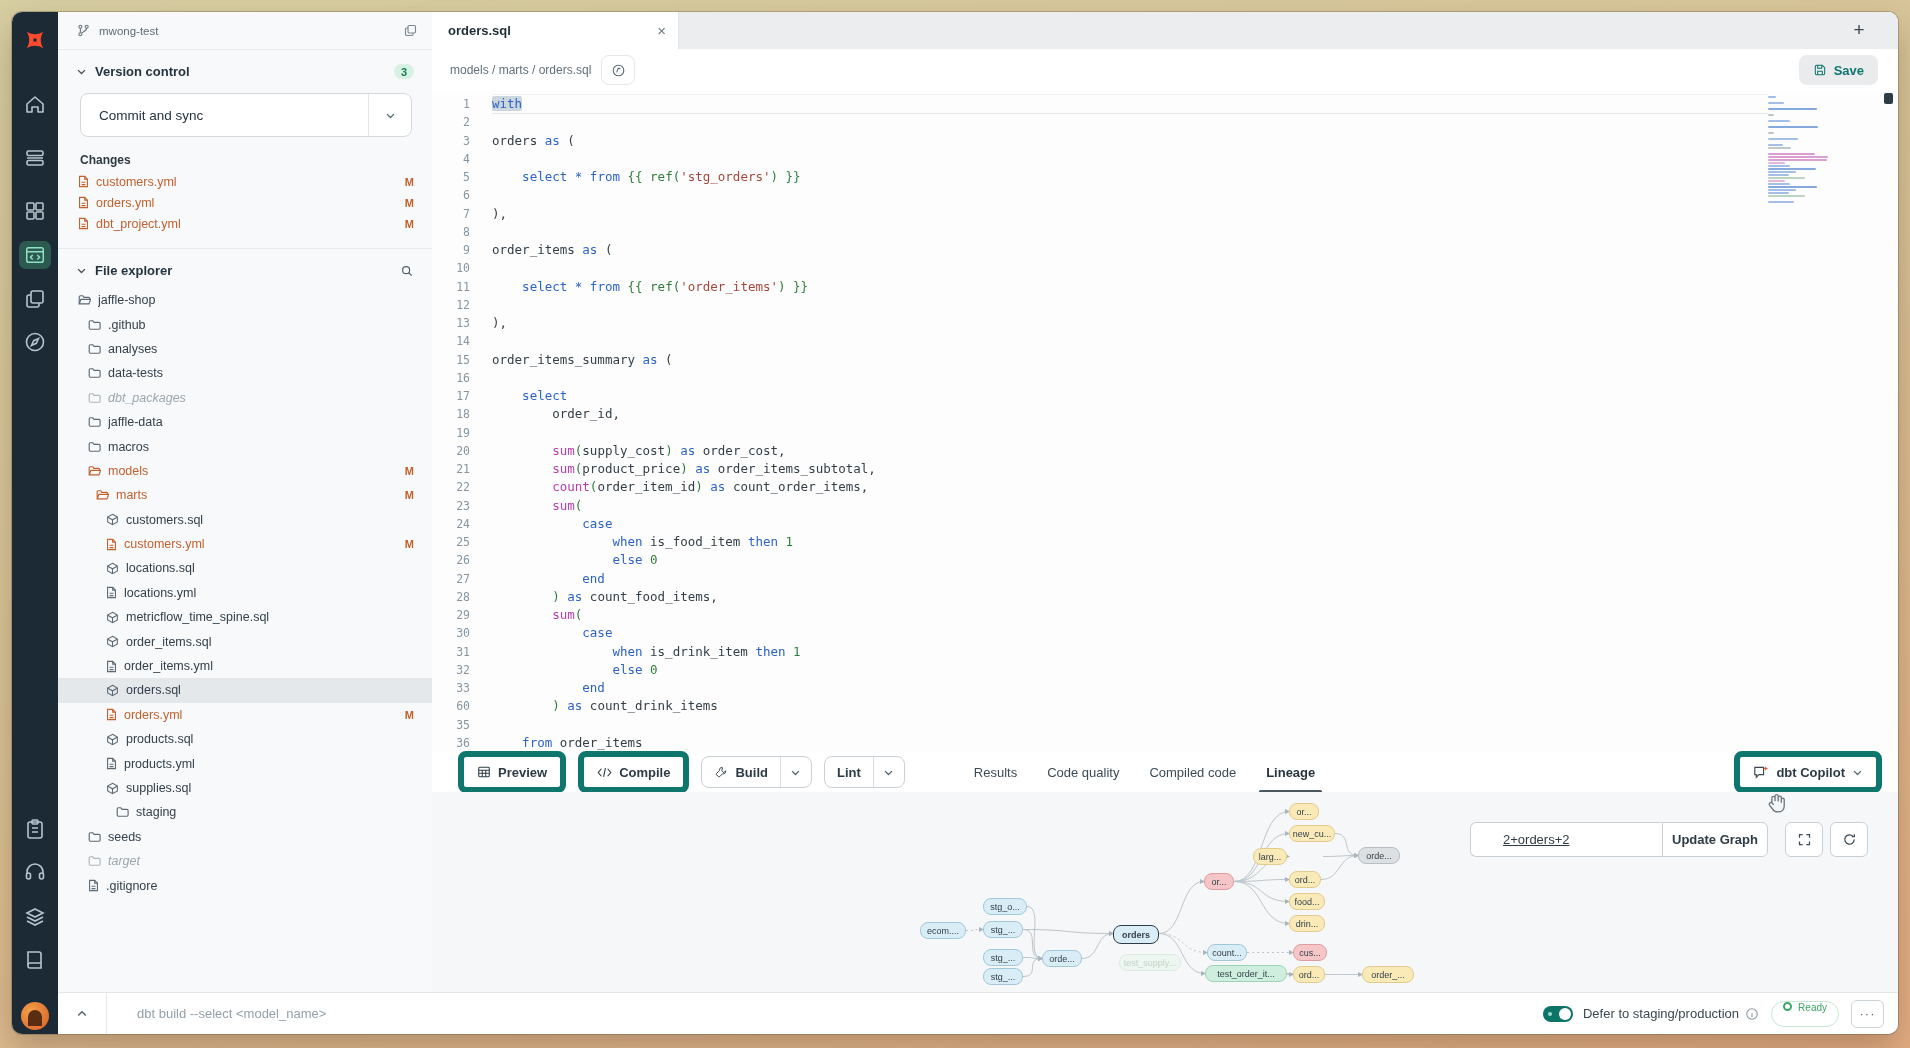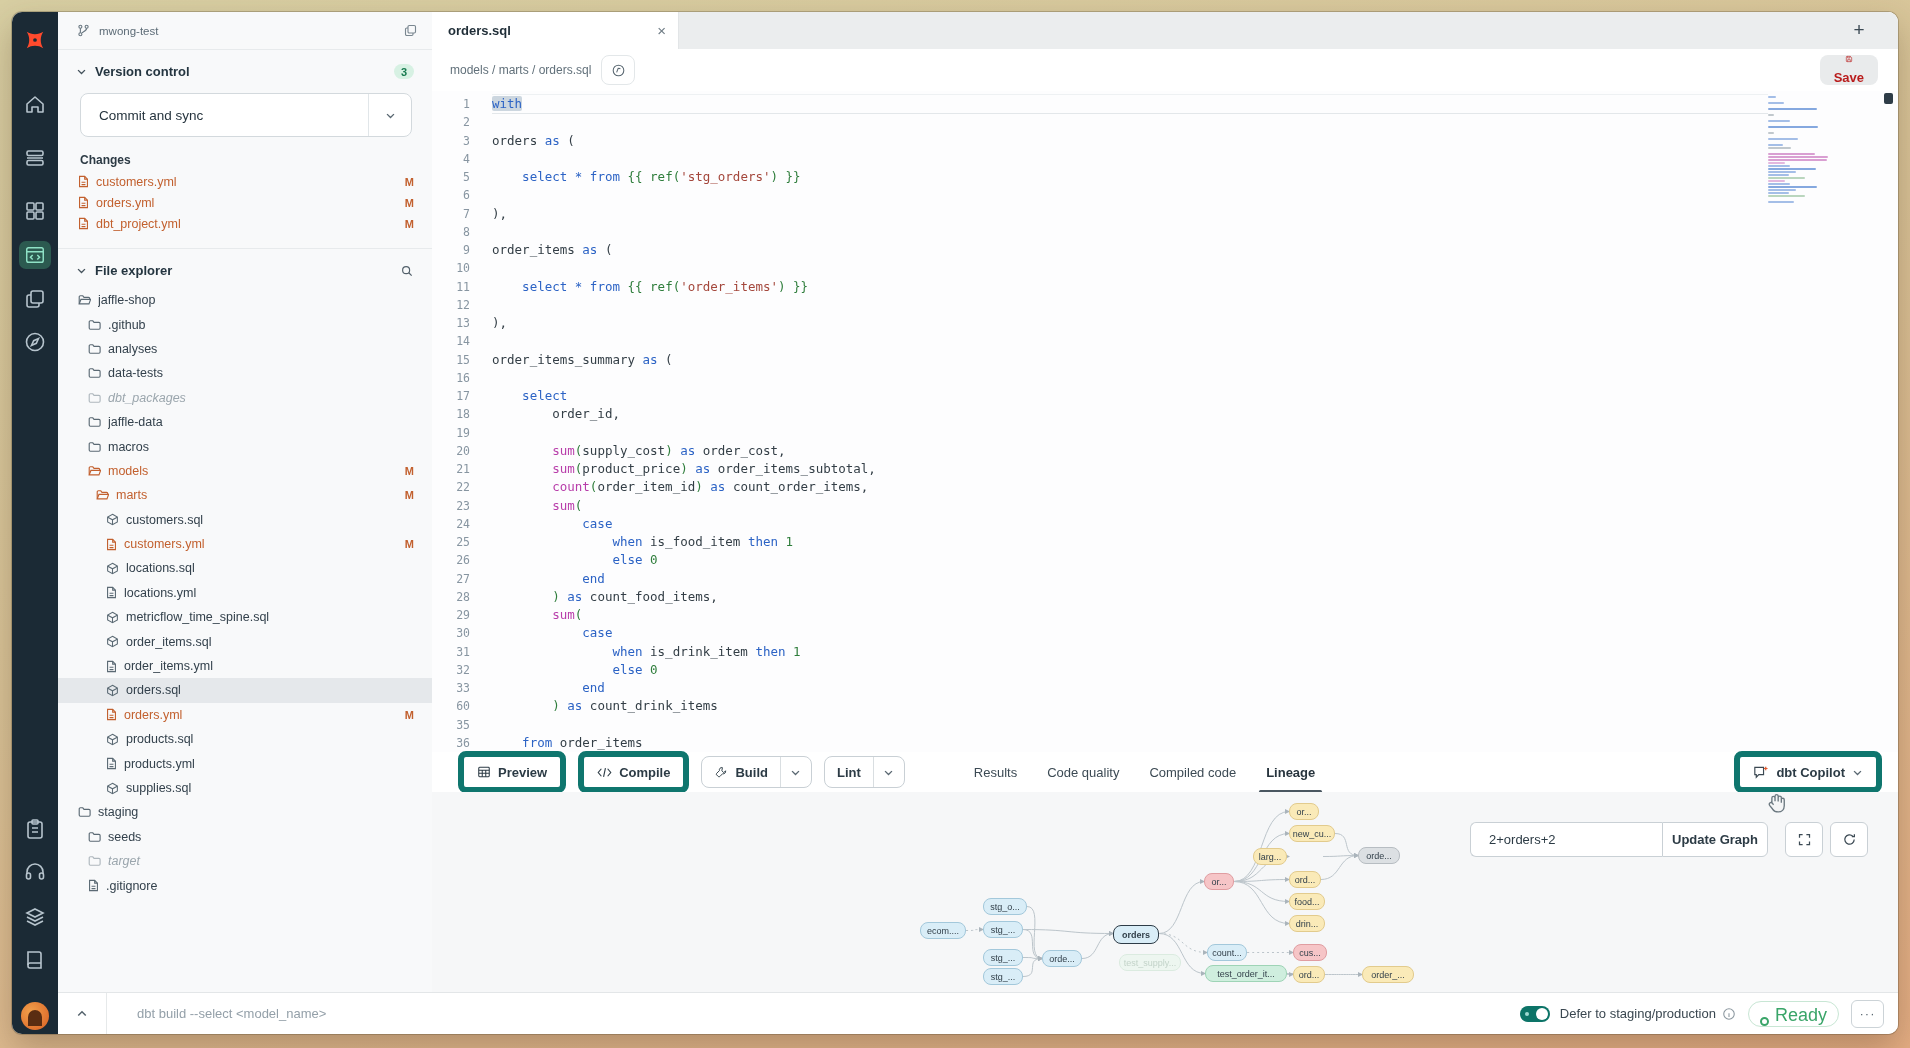--- a/index.html
+++ b/index.html
@@ -62,21 +62,21 @@
   .tab .close{color:#6e7b84;font-size:15px;font-weight:normal;cursor:default;}
   .newtab{position:absolute;right:24px;top:3px;width:30px;height:30px;display:flex;
     align-items:center;justify-content:center;font-size:19px;color:#3c4a54;}
   .crumbrow{position:absolute;left:0;top:37px;right:0;height:42px;background:#fff;
     display:flex;align-items:center;padding:0 20px 0 18px;gap:10px;}
   .crumb{font-size:12px;color:#61707a;}
   .lineage-btn{width:32px;height:28px;border:1px solid #e3e7e9;border-radius:8px;
     display:flex;align-items:center;justify-content:center;color:#5a6872;background:#fff;}
   .crumbrow .grow{flex:1;}
   .savebtn{height:30px;background:#e9ebec;border-radius:8px;display:flex;align-items:center;
-    gap:7px;padding:0 14px;color:#b91c1c;font-size:13px;font-weight:bold;flex-direction:column;}
+    gap:7px;padding:0 14px;color:#0f766e;font-size:13px;font-weight:bold;}
   
   .editor{position:absolute;left:0;top:79px;right:0;height:661px;background:#fdfdfe;overflow:hidden;}
   .gutter{position:absolute;left:0;top:4px;width:46px;text-align:right;
     font-family:"DejaVu Sans Mono","Liberation Mono",monospace;font-size:11.5px;color:#8795a1;}
   .gutter div{height:18.25px;line-height:18.25px;padding-right:8px;}
   .codecol{position:absolute;left:60px;top:4px;right:130px;
     font-family:"DejaVu Sans Mono","Liberation Mono",monospace;font-size:12.5px;}
   .cl{height:18.25px;line-height:18.25px;white-space:pre;}
   .cl.cur{box-shadow:0 1px 0 #e3e7ea,0 -1px 0 #eef1f3;}
   .tk-kw{color:#2c63c5}.tk-fn{color:#b83daa}.tk-str{color:#a4473c}
@@ -110,42 +110,42 @@
     border:1px solid transparent;padding:0 3px;box-sizing:border-box;}
   .c-blue{background:#d9edf7;border-color:#a3c8db;}
   .c-sel{background:#d9edf7;border-color:#2e3c47;border-width:1.5px;font-weight:bold;height:19px;}
   .c-green{background:#cfeede;border-color:#9ed4b6;}
   .c-fade{background:#eaf6ee;border-color:#d2e7d8;color:#b3c8ba;opacity:.75;}
   .c-pink{background:#f6c5c7;border-color:#e09da1;}
   .c-yellow{background:#faeab8;border-color:#e2cb8d;}
   .c-gray{background:#dce0e3;border-color:#b7bdc2;}
   .ln-ctl{position:absolute;top:30px;height:35px;display:flex;}
   .ln-input{width:192px;height:35px;border:1px solid #c9d0d5;border-right:none;
-    border-radius:6px 0 0 6px;background:#fff;padding:0 18px;font-size:13px;color:#2c3b45;
-    box-sizing:border-box;font-family:inherit;}
+    border-radius:6px 0 0 6px;background:#fff;padding:0 32px;font-size:13px;color:#2c3b45;
+    box-sizing:border-box;font-family:inherit;text-decoration:underline;}
   .ln-update{width:106px;height:35px;border:1px solid #c9d0d5;border-radius:0 6px 6px 0;
     background:#fff;font-size:13px;font-weight:bold;color:#2c3b45;display:flex;
     align-items:center;justify-content:center;box-sizing:border-box;}
   .ic-btn{position:absolute;top:30px;width:38px;height:35px;border:1px solid #c9d0d5;
     border-radius:6px;background:#fff;display:flex;align-items:center;justify-content:center;
     color:#3c4a54;box-sizing:border-box;}
   
   .statusbar{position:absolute;left:46px;right:0;bottom:0;height:41px;background:#fff;
     border-top:1px solid #e3e6e8;display:flex;align-items:center;}
   .sb-exp{width:48px;align-self:stretch;border-right:1px solid #e6e9ea;display:flex;
     align-items:center;justify-content:center;color:#55636d;}
   .cmd{margin-left:30px;font-size:13px;color:#94a0a9;flex:1;}
   .toggle{width:30px;height:16px;border-radius:9px;background:#0d7468;position:relative;}
   .toggle:after{content:"";position:absolute;right:2px;top:2px;width:12px;height:12px;
     background:#fff;border-radius:50%;}
   .toggle:before{content:"";position:absolute;left:5px;top:6px;width:4px;height:4px;
     background:#9fd9d1;border-radius:50%;}
   .defer{font-size:13px;color:#3a4750;margin:0 6px 0 10px;}
   .ready{height:24px;border:1px solid #c8e6d4;border-radius:13px;background:#fff;display:flex;
-    align-items:flex-end;gap:6px;padding:0 11px;color:#3aa569;font-size:18px;margin:0 12px;}
+    align-items:flex-start;gap:6px;padding:0 11px;color:#3aa569;font-size:10px;margin:0 12px;}
   .ready .ring{width:9px;height:9px;border:2px solid #3aa569;border-radius:50%;box-sizing:border-box;}
   .more{width:31px;height:26px;border:1px solid #ccd3d7;border-radius:6px;display:flex;
     align-items:center;justify-content:center;color:#5a6871;font-size:13px;letter-spacing:1px;
     margin-right:14px;}
   .hand{position:absolute;left:1332px;top:778px;width:27px;height:27px;z-index:5;}
 </style>
 </head>
 <body>
 
 <div class="stage">
@@ -494,21 +494,21 @@
           </div>
           <div class="tree-row" style="padding-left: 48px;">
             <span class="t-ic">
               <svg width="13" height="13" viewBox="0 0 16 16" fill="none" stroke="#5b6a74" stroke-width="1.3">
                 <path d="M8 1.6 14 5v6l-6 3.4L2 11V5z"></path>
                 <path d="M2.2 5.2 8 8.4l5.8-3.2M8 8.4v6"></path>
               </svg>
             </span>
             <span class="grow">supplies.sql</span>
           </div>
-          <div class="tree-row" style="padding-left: 20px;">
+          <div class="tree-row" style="padding-left: 58px;">
             <span class="t-ic">
               <svg width="13" height="12" viewBox="0 0 16 14" fill="none" stroke="#5b6a74" stroke-width="1.4">
                 <path d="M1.5 3.2c0-.8.6-1.4 1.4-1.4h3l1.5 1.9h6.1c.8 0 1.4.6 1.4 1.4v5.7c0 .8-.6 1.4-1.4 1.4H2.9c-.8 0-1.4-.6-1.4-1.4z"></path>
               </svg>
             </span>
             <span class="grow">staging</span>
           </div>
           <div class="tree-row" style="padding-left: 30px;">
             <span class="t-ic">
               <svg width="13" height="12" viewBox="0 0 16 14" fill="none" stroke="#5b6a74" stroke-width="1.4">

